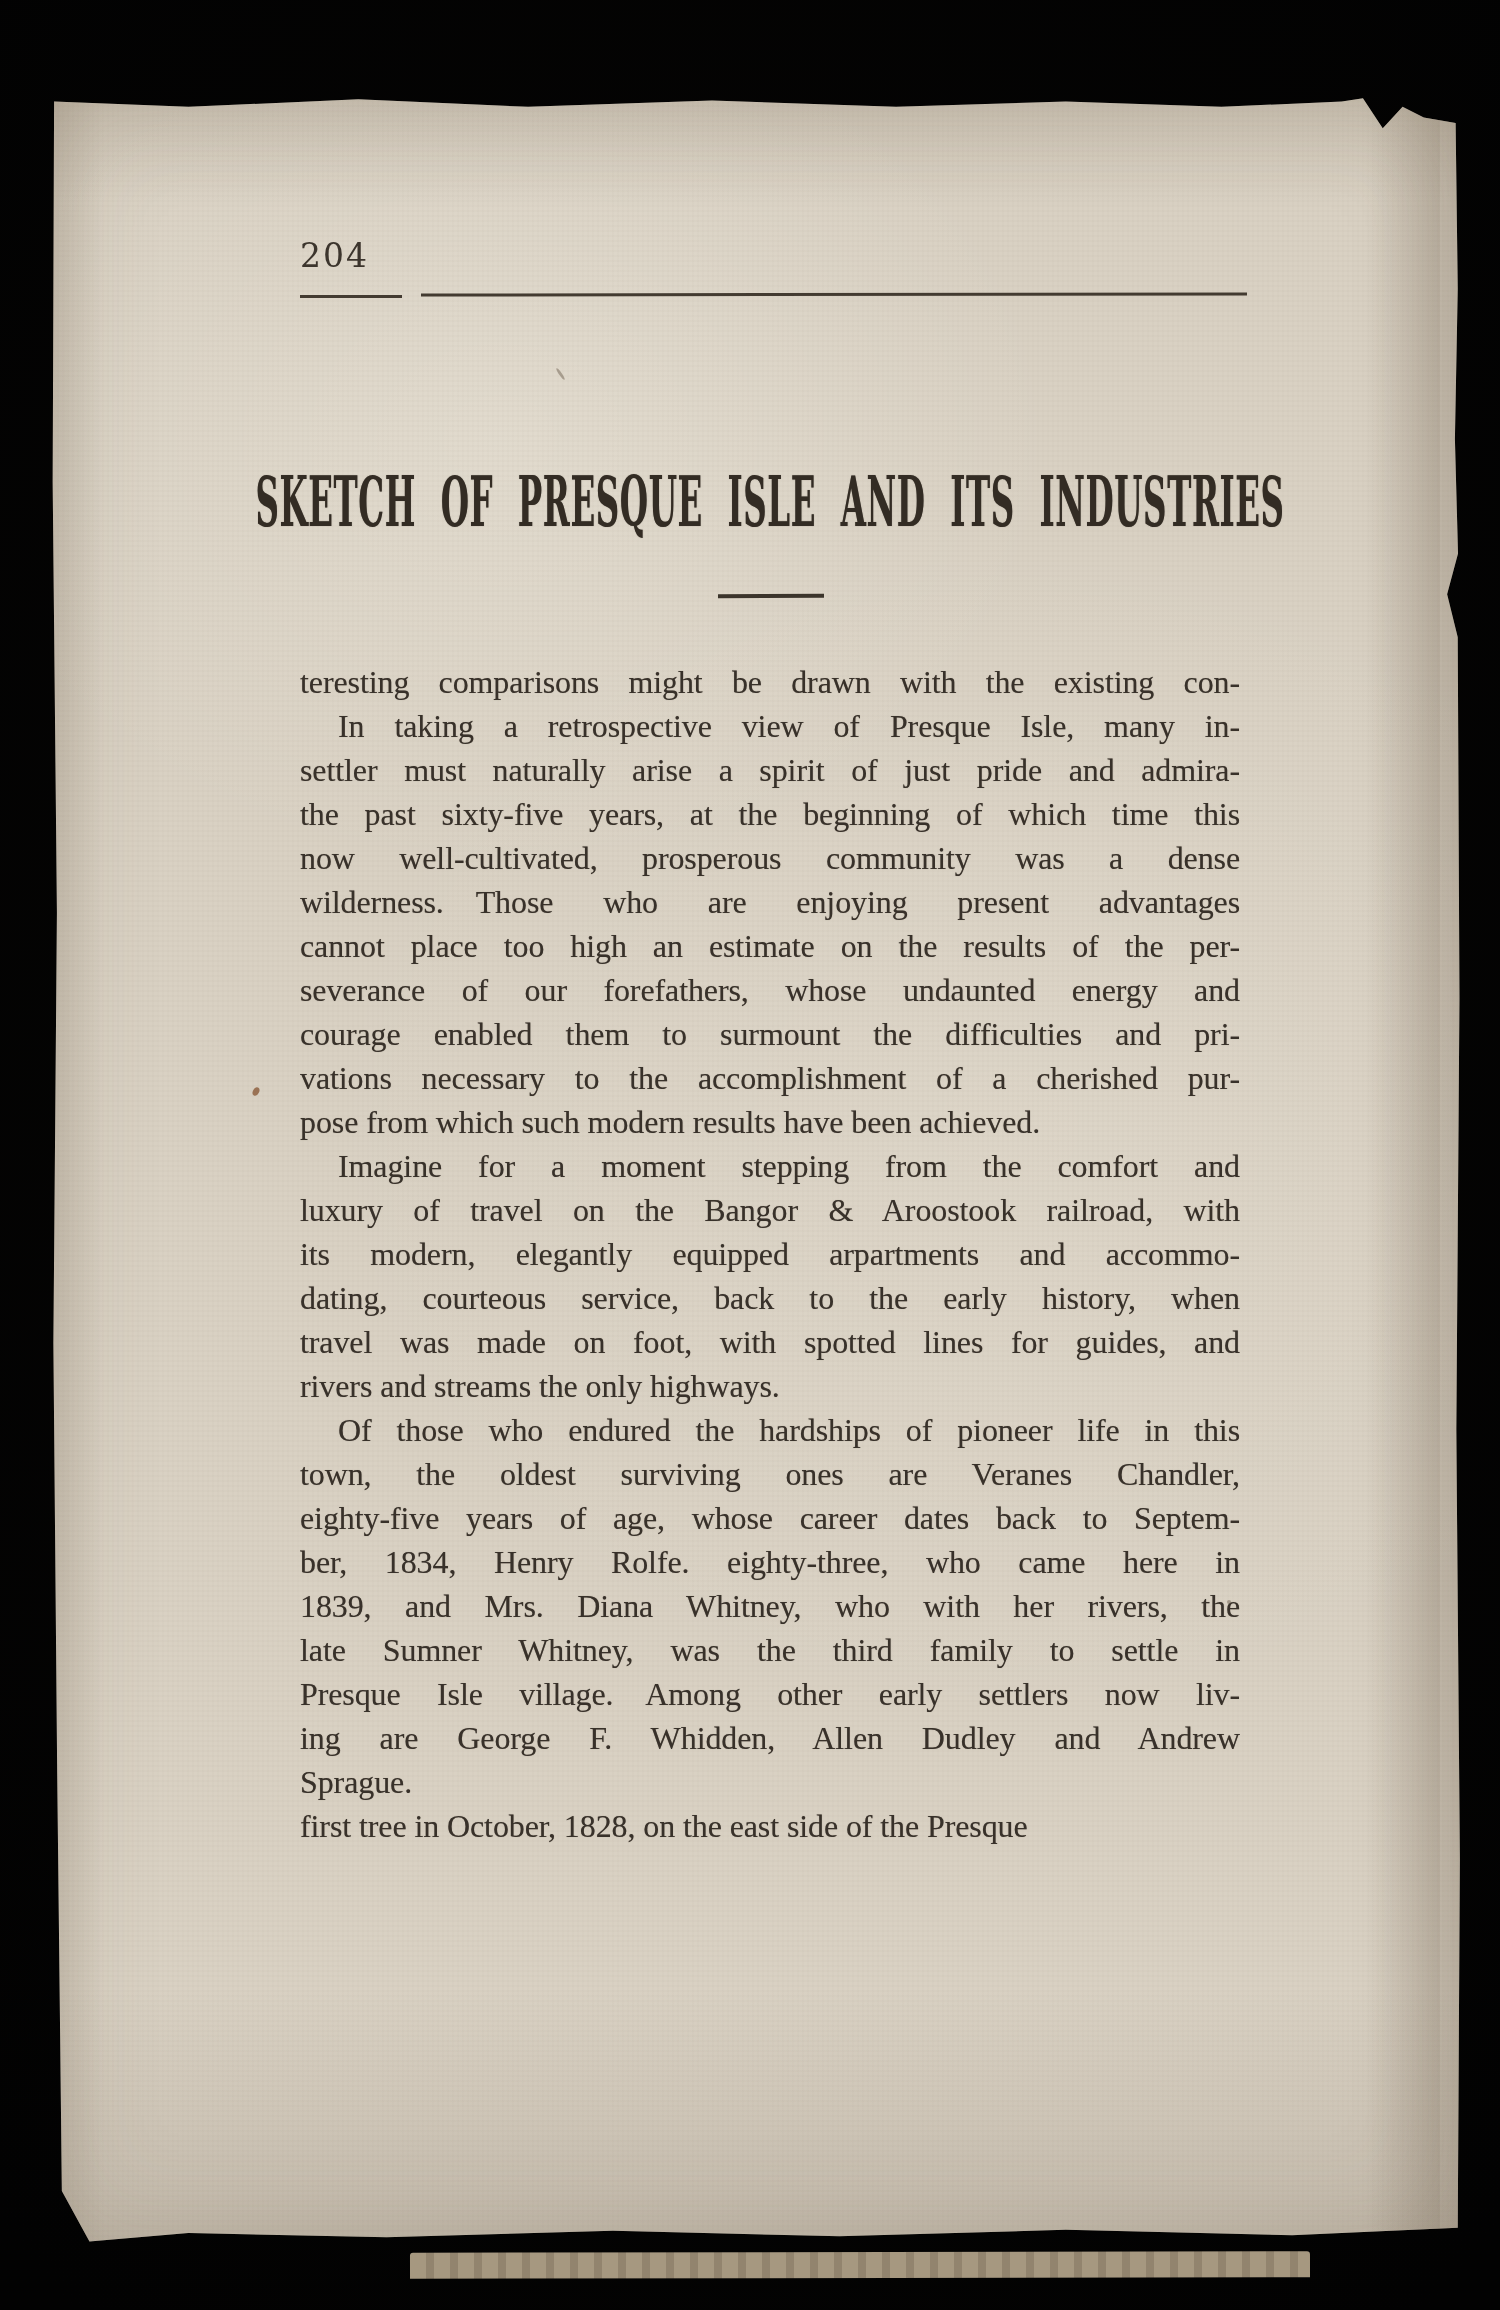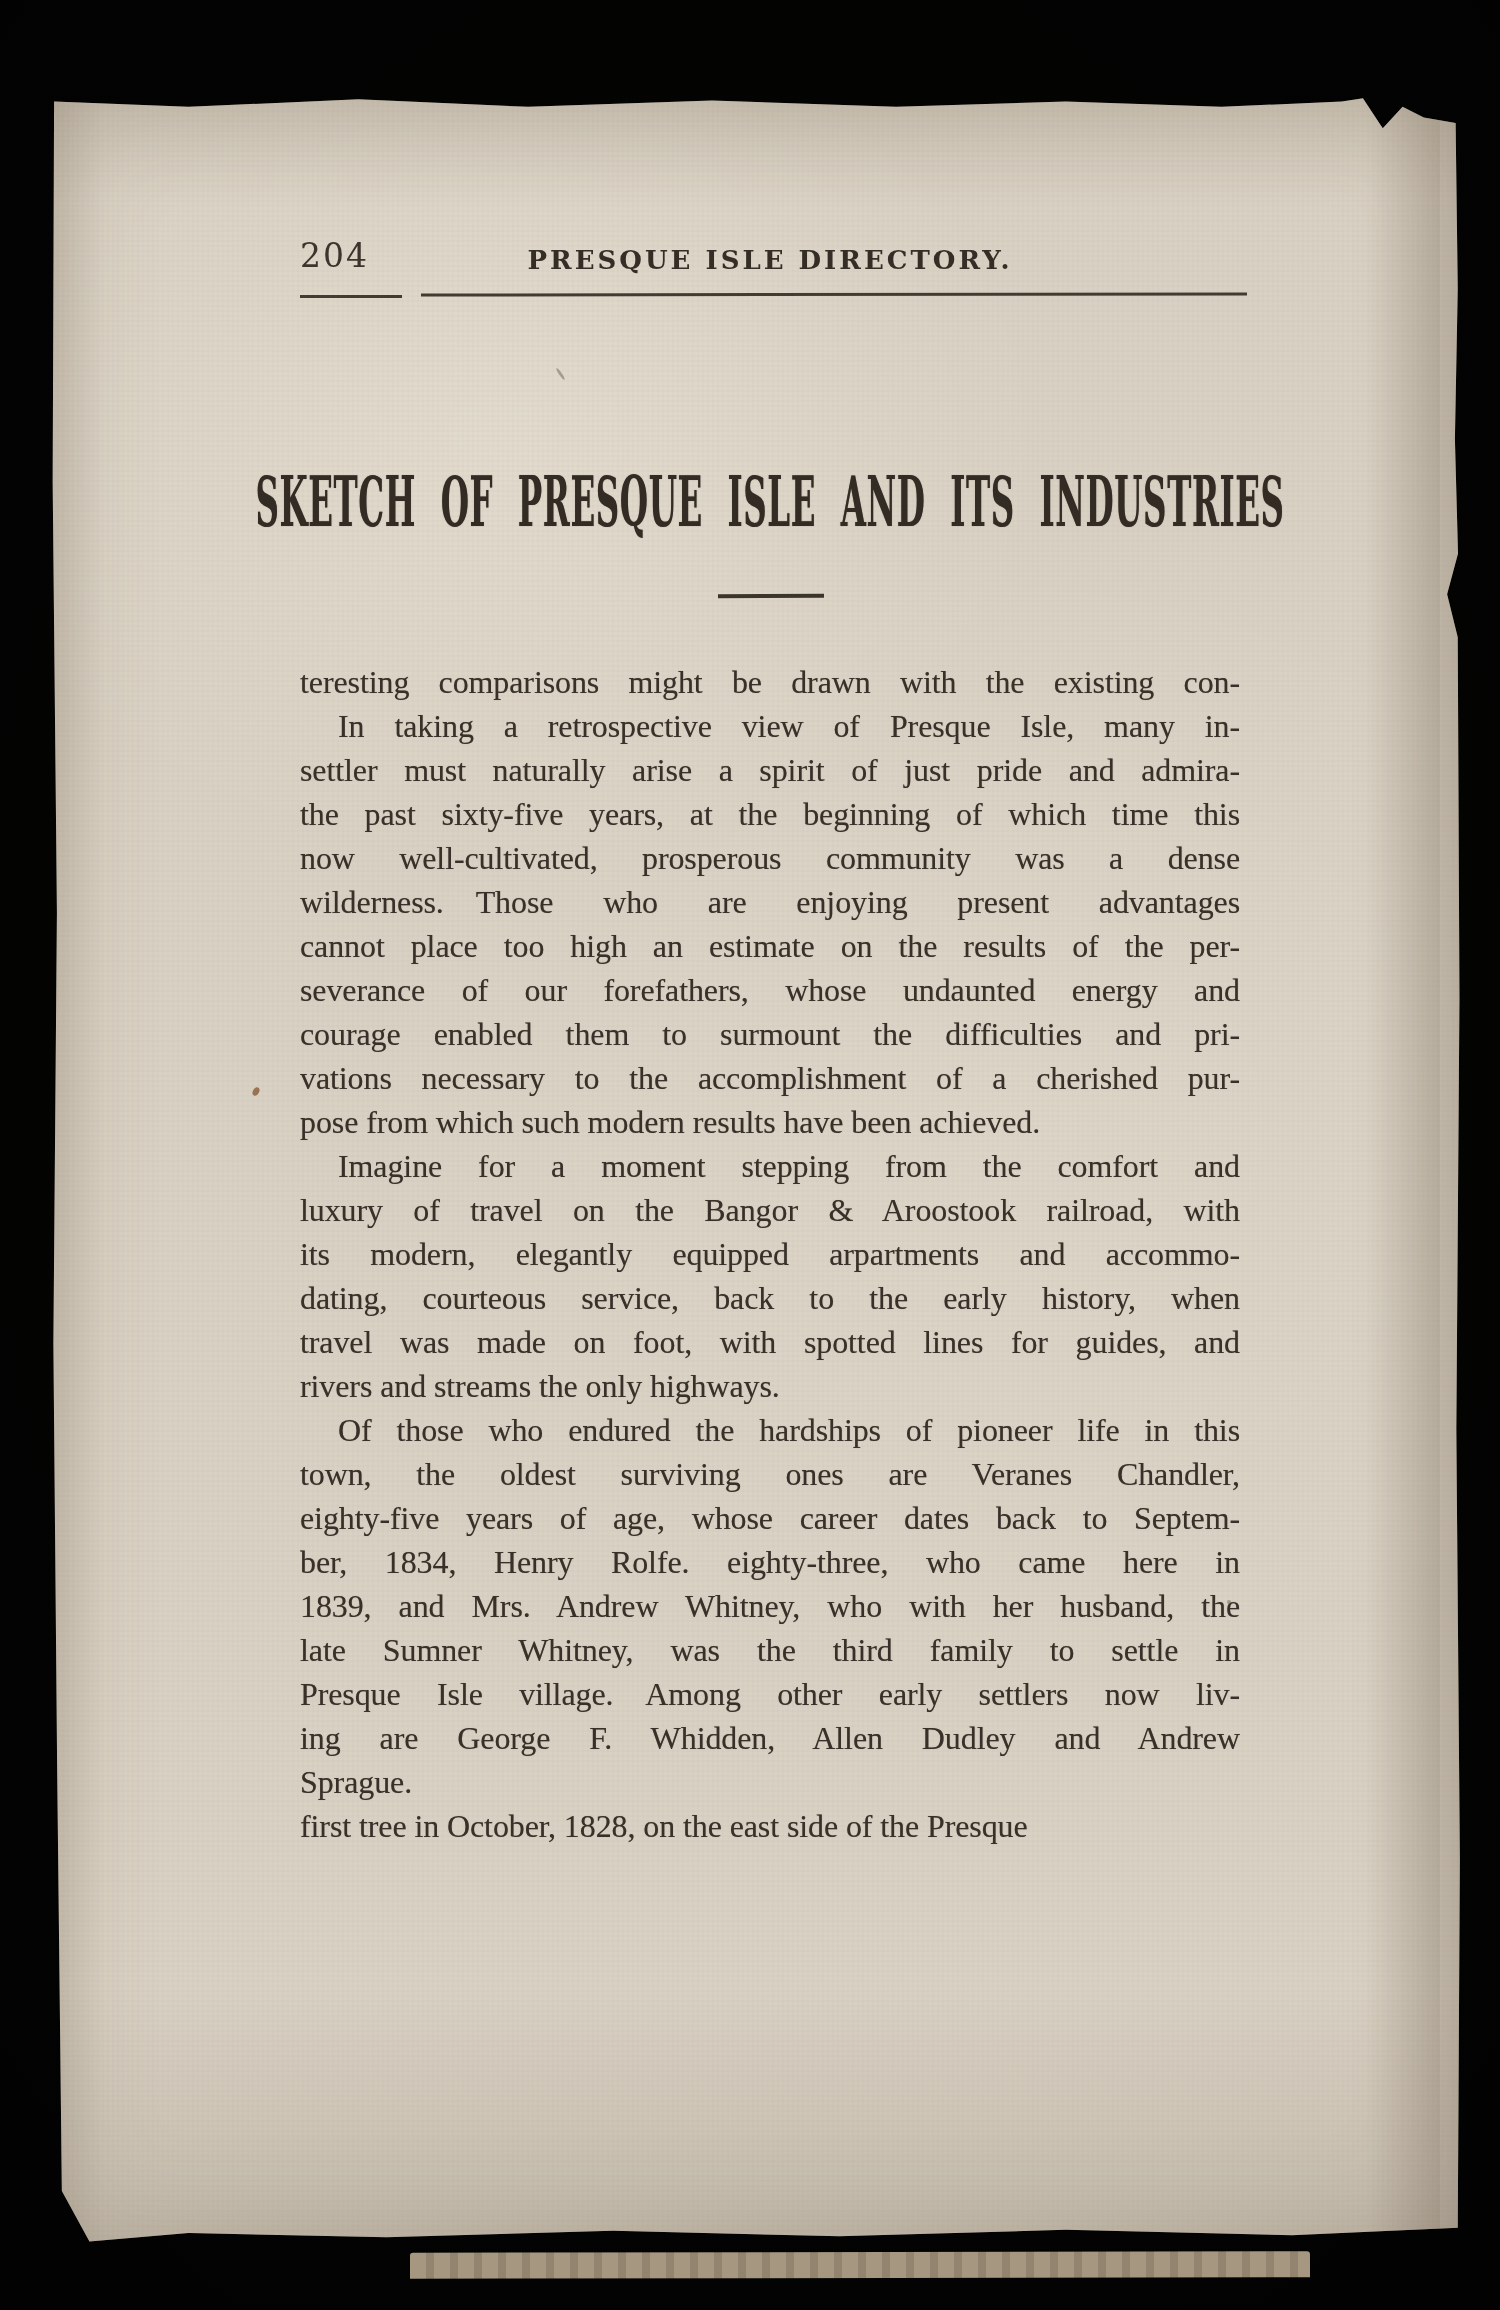--- a/index.html
+++ b/index.html
@@ -107,21 +107,20 @@
 </head>
 <body>
 
 <div class="stage">
 
   <div class="under-page"></div>
 
   <div class="paper">
 
     <div class="folio">204</div>
-    <div class="running-head">PRESQUE ISLE DIRECTORY.</div>
     <div class="rule rule-short"></div>
     <div class="rule rule-long"></div>
 
     <div class="title-wrap">
       <span class="title-text">SKETCH OF PRESQUE ISLE AND ITS INDUSTRIES</span>
     </div>
     <div class="title-divider"></div>
 
     <div class="body-block">
 
@@ -146,21 +145,21 @@
         <div class="line">dating, courteous service, back to the early history, when</div>
         <div class="line">travel was made on foot, with spotted lines for guides, and</div>
         <div class="line end">rivers and streams the only highways.</div>
       </div>
 
       <div>
         <div class="line indent">Of those who endured the hardships of pioneer life in this</div>
         <div class="line">town, the oldest surviving ones are Veranes Chandler,</div>
         <div class="line">eighty-five years of age, whose career dates back to Septem-</div>
         <div class="line">ber, 1834, Henry Rolfe. eighty-three, who came here in</div>
-        <div class="line">1839, and Mrs. Andrew Whitney, who with her husband, the</div>
+        <div class="line">1839, and Mrs. Diana Whitney, who with her rivers, the</div>
         <div class="line">late Sumner Whitney, was the third family to settle in</div>
         <div class="line">Presque Isle village. Among other early settlers now liv-</div>
         <div class="line">ing are George F. Whidden, Allen Dudley and Andrew</div>
         <div class="line end">Sprague.</div>
       </div>
 
       <div>
         <div class="line end">first tree in October, 1828, on the east side of the Presque</div>
       </div>
 

